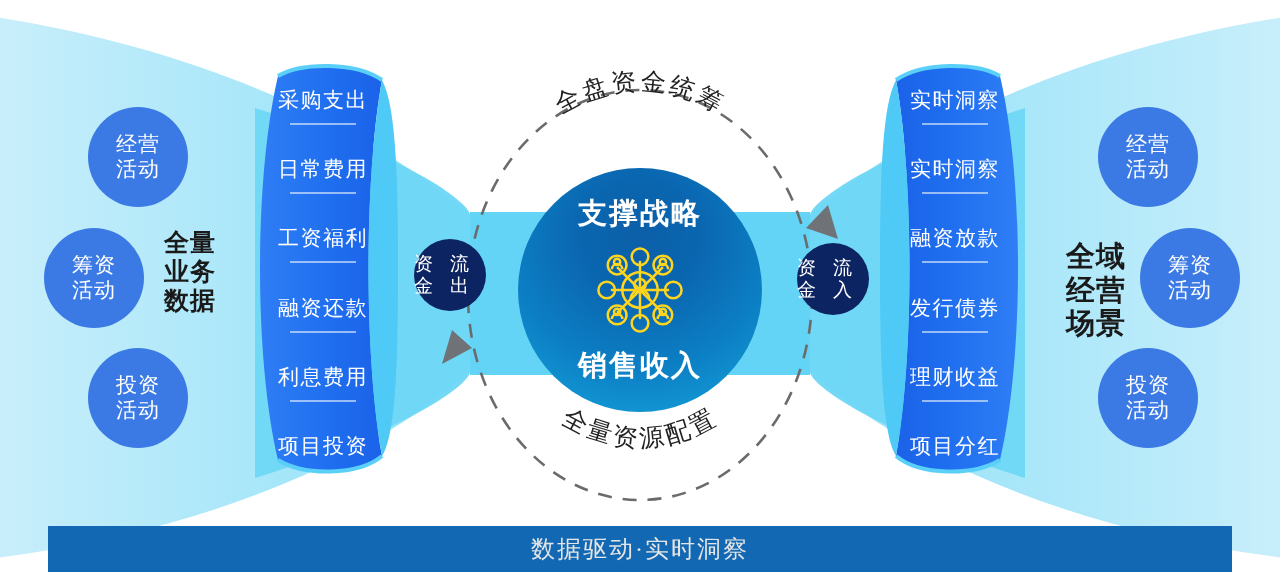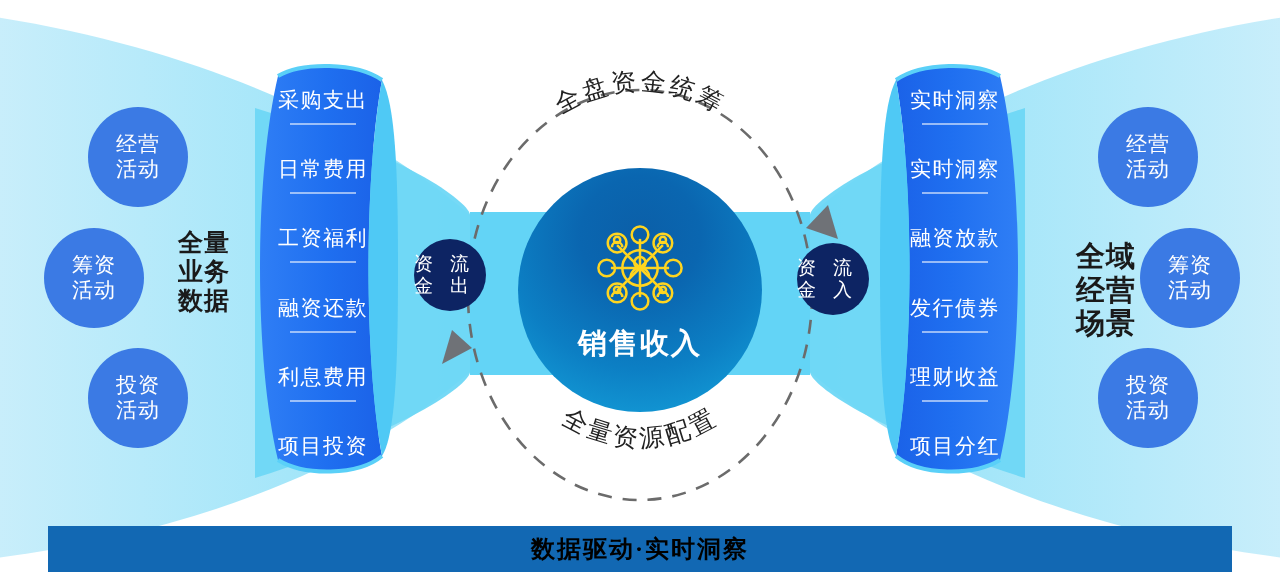--- a/index.html
+++ b/index.html
@@ -17,21 +17,21 @@
     background:#3b7ae4;
     display:flex;flex-direction:column;align-items:center;justify-content:center;
     color:#ffffff;line-height:1.18;letter-spacing:1px;
     box-shadow:0 0 0 0 rgba(0,0,0,0);
   }
   .sidecircle span{display:block;}
 
   
   .vlabel{
     position:absolute;color:#1a1a1a;font-weight:700;
-    line-height:1.16;text-align:right;letter-spacing:1px;
+    line-height:1.16;text-align:center;letter-spacing:1px;
   }
 
   
   .cyl{position:absolute;}
   .cyl svg{position:absolute;left:0;top:0;}
   .cyl .items{
     position:absolute;left:0;top:0;width:100%;height:100%;
     display:flex;flex-direction:column;align-items:center;justify-content:space-between;
     padding:28px 0 18px 0;box-sizing:border-box;
   }
@@ -66,23 +66,23 @@
   
   #orbit{position:absolute;left:0;top:0;width:1280px;height:584px;pointer-events:none;}
   .arc-text{font-family:"Liberation Serif","DejaVu Serif",serif;font-size:25px;fill:#222;letter-spacing:3px;}
 
   
   #banners{
     position:absolute;left:48px;bottom:12px;width:1184px;height:46px;
     display:flex;gap:11px;
   }
   .banner{
-    flex:1;background:#1268b3;color:#000000;
+    flex:1;background:#1268b3;color:#e5e5e5;
     display:flex;align-items:center;justify-content:center;
-    font-size:24px;font-weight:700;letter-spacing:2px;
+    font-size:24px;font-weight:400;letter-spacing:2px;
   }
 </style>
 </head>
 <body>
 
 <div id="stage">
 
   <svg class="bg-svg" viewBox="0 0 1280 584">
     <defs>
       <linearGradient id="gLeftPale" x1="0" y1="0" x2="1" y2="0">
@@ -170,20 +170,21 @@
     <polygon points="452,330 442,364 472,348" fill="#6f7277"></polygon>
     <text class="arc-text">
       <textPath href="#arcTopPath" startOffset="50%" text-anchor="middle">全盘资金统筹</textPath>
     </text>
     <text class="arc-text">
       <textPath href="#arcBotPath" startOffset="50%" text-anchor="middle">全量资源配置</textPath>
     </text>
   </svg>
 
   <div id="hub" style="left:518px;top:168px;width:244px;height:244px;">
+    <div class="hub-title">支撑战略</div>
     <svg class="hub-icon" viewBox="0 0 100 100">
       <g fill="none" stroke="#ffd520" stroke-width="2.4">
         <line x1="28" y1="28" x2="50" y2="50"></line>
           <line x1="72" y1="28" x2="50" y2="50"></line>
         <line x1="28" y1="72" x2="50" y2="50"></line>
           <line x1="72" y1="72" x2="50" y2="50"></line>
         <line x1="50" y1="22" x2="50" y2="50"></line>
           <line x1="50" y1="78" x2="50" y2="50"></line>
         <line x1="22" y1="50" x2="50" y2="50"></line>
           <line x1="78" y1="50" x2="50" y2="50"></line>

